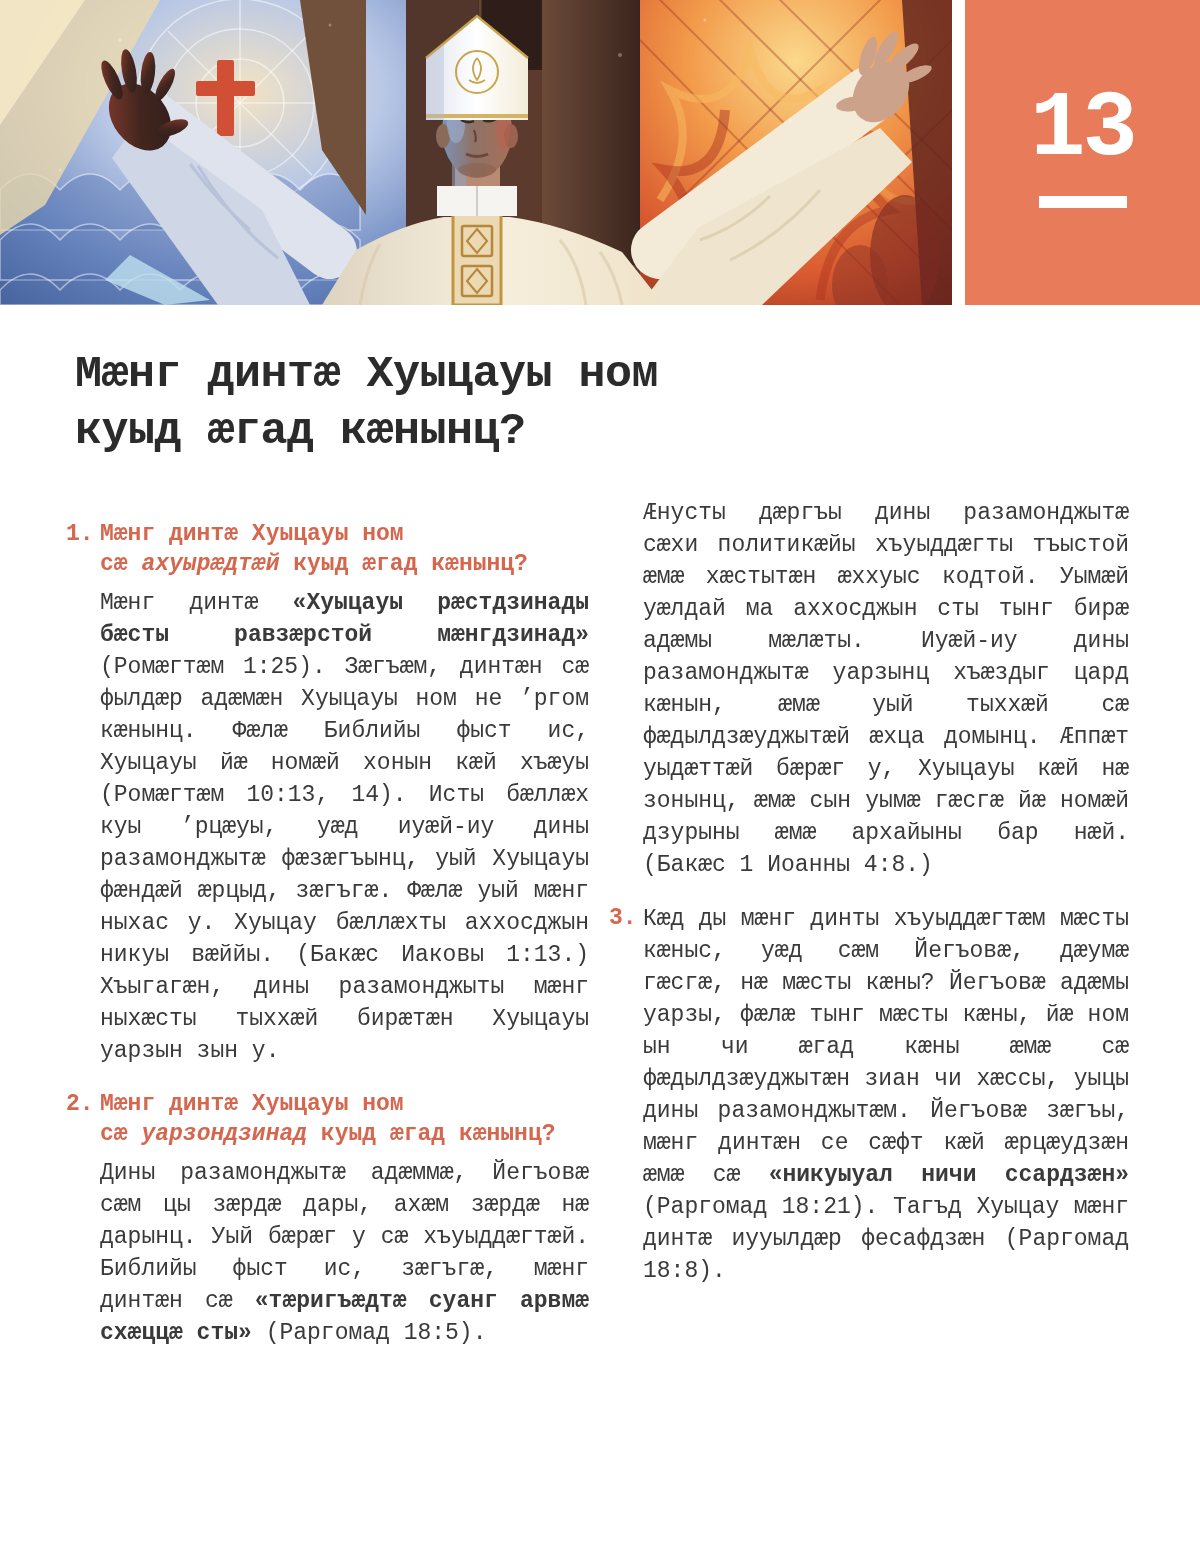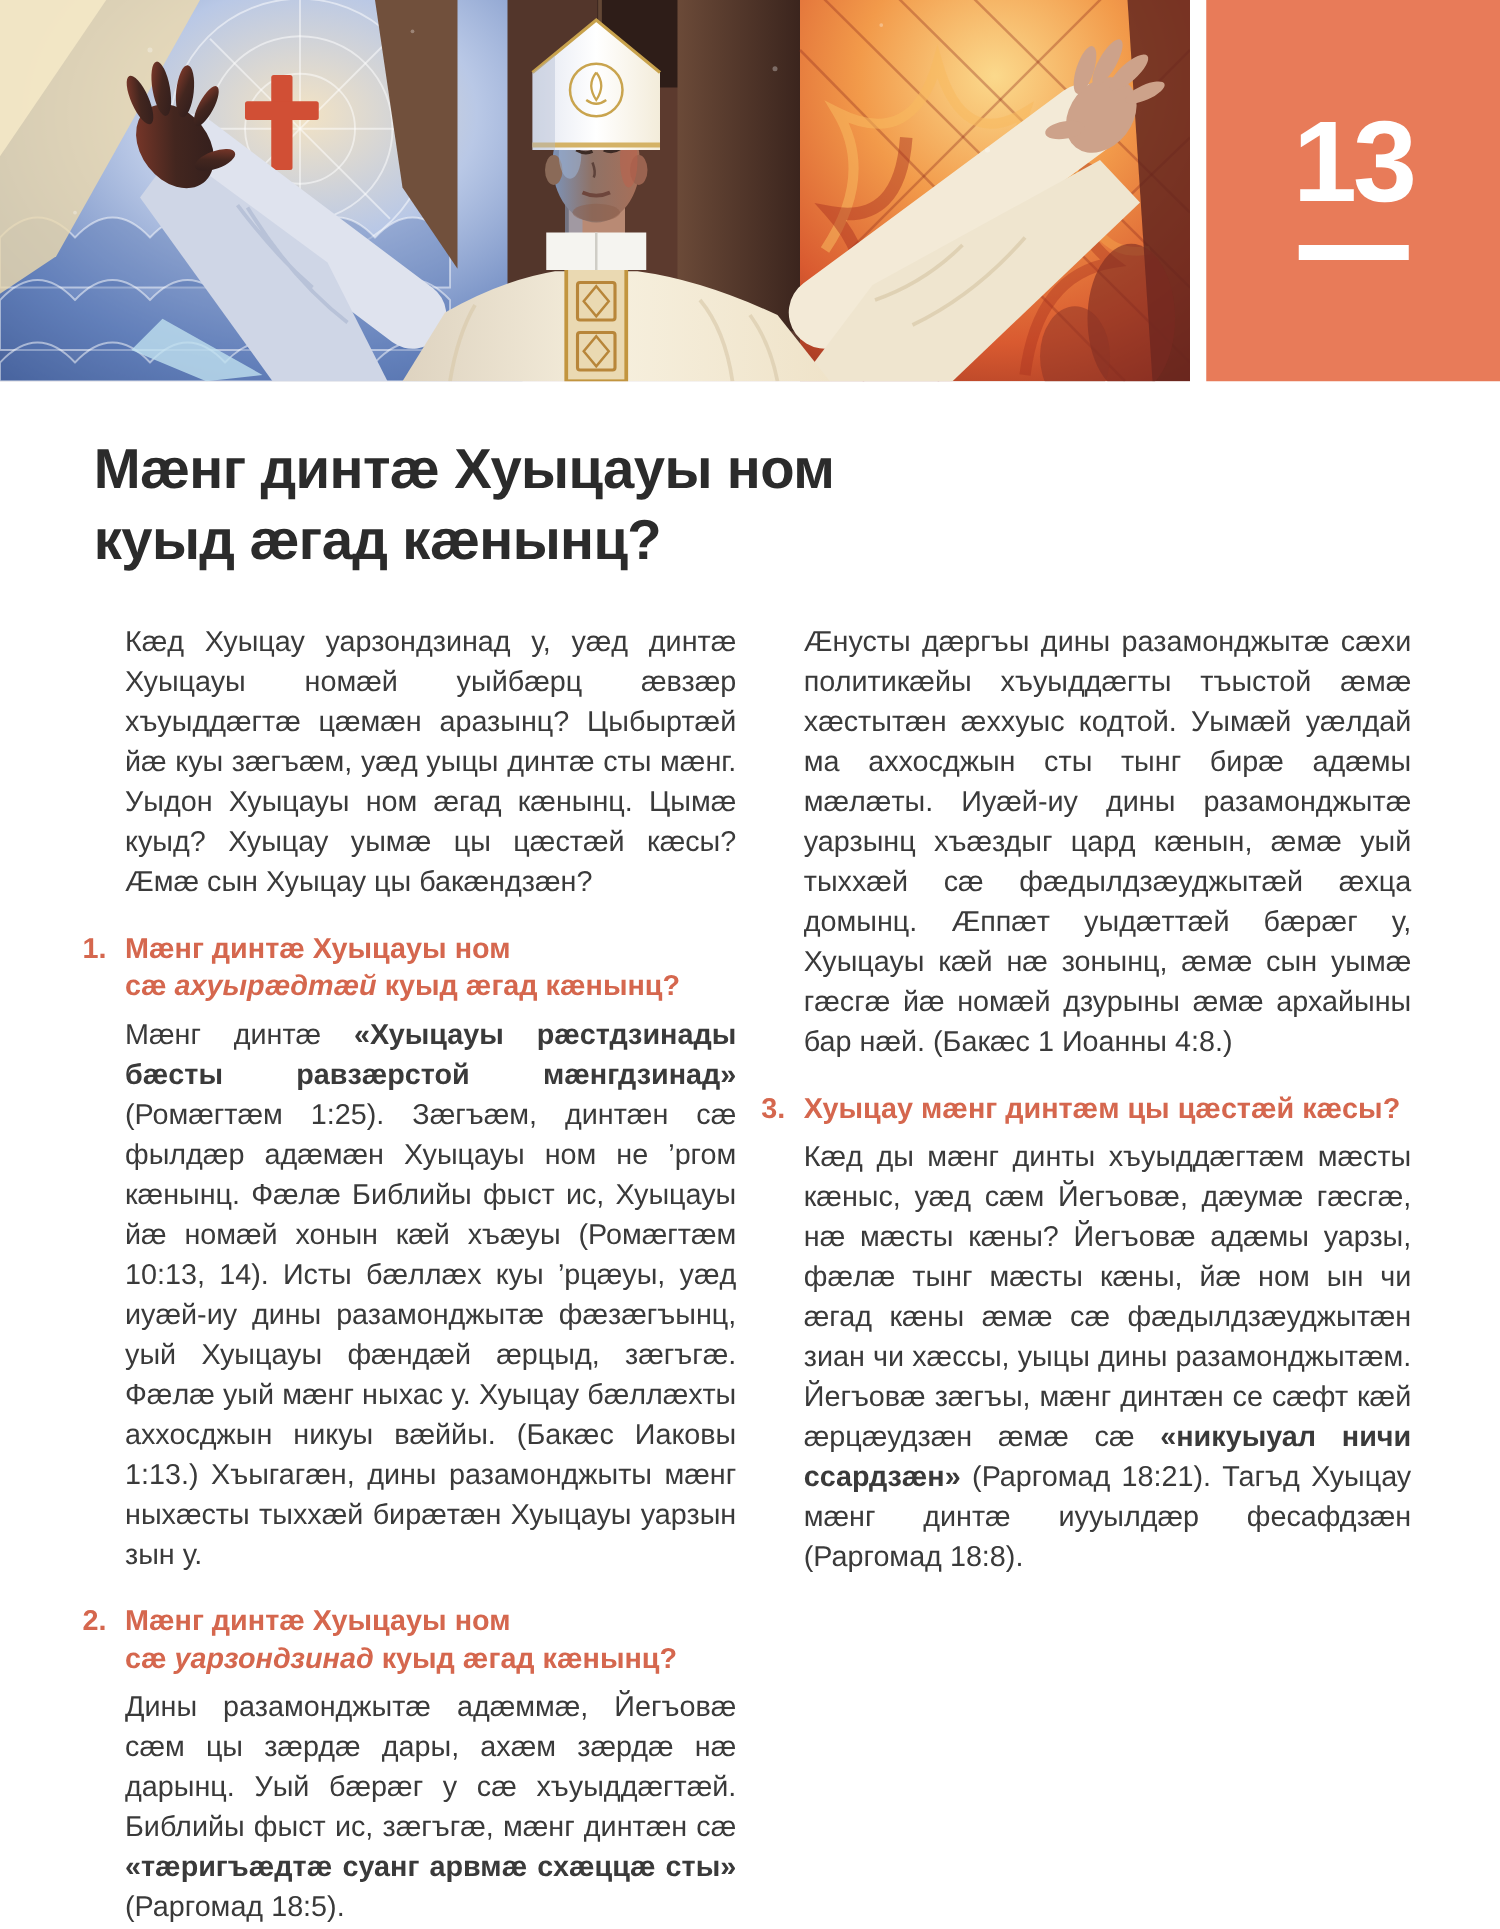--- a/index.html
+++ b/index.html
@@ -1,17 +1,17 @@
 <!DOCTYPE html>
 <html lang="os" style="--accent: #E87B59; --heading: #D5674E;"><head>
 <meta charset="utf-8">
 <style>
   html,body{margin:0;padding:0;background:#ffffff;}
   .page{position:relative;width:1200px;height:1543px;background:#ffffff;overflow:hidden;
-        font-family:Liberation Sans, sans-serif;color:#3a3a3a;}
+        font-family:Liberation Mono, monospace;color:#3a3a3a;}
 
   
   .photo{position:absolute;left:0;top:0;width:952px;height:305px;overflow:hidden;}
   .photo svg{display:block;}
   .badge{position:absolute;left:965px;top:0;width:235px;height:305px;background:var(--accent,#E87B59);}
   .badge-num{margin-top:84px;text-align:center;font-size:92px;font-weight:700;line-height:1;
              letter-spacing:-3px;color:#ffffff;}
   .badge-rule{width:88px;height:12px;background:#ffffff;margin:20px auto 0 auto;}
 
   
@@ -221,25 +221,24 @@
     <div class="badge-num">13</div>
     <div class="badge-rule"></div>
   </div>
 
   <h1 class="title">
     <span class="tl">Мæнг динтæ Хуыцауы ном</span>
     <span class="tl">куыд æгад кæнынц?</span>
   </h1>
 
   <div class="col col-left">
-      <p class="body-para"><span>Кæд Хуыцау уарзондзинад у, уæд динтæ Хуыцауы номæй уыйбæрц æвзæр хъуыддæгтæ цæмæн аразынц? Цыбыртæй йæ куы зæгъæм, уæд уыцы динтæ сты мæнг. Уыдон Хуыцауы ном æгад кæнынц. Цымæ куыд? Хуыцау уымæ цы цæстæй кæсы? Æмæ сын Хуыцау цы бакæндзæн?</span></p>
       <h3 class="sec-heading"><span class="sec-num">1.</span><span>Мæнг динтæ Хуыцауы ном</span><br><span>сæ </span><span class="i">ахуырæдтæй</span><span> куыд æгад кæнынц?</span></h3>
       <p class="body-para"><span>Мæнг динтæ </span><span class="b">«Хуыцауы рæстдзинады бæсты равзæрстой мæнгдзинад»</span><span> (Ромæгтæм 1:25). Зæгъæм, динтæн сæ фылдæр адæмæн Хуыцауы ном не ’ргом кæнынц. Фæлæ Библийы фыст ис, Хуыцауы йæ номæй хонын кæй хъæуы (Ромæгтæм 10:13, 14). Исты бæллæх куы ’рцæуы, уæд иуæй-иу дины разамонджытæ фæзæгъынц, уый Хуыцауы фæндæй æрцыд, зæгъгæ. Фæлæ уый мæнг ныхас у. Хуыцау бæллæхты аххосджын никуы вæййы. (Бакæс Иаковы 1:13.) Хъыгагæн, дины разамонджыты мæнг ныхæсты тыххæй бирæтæн Хуыцауы уарзын зын у.</span></p>
       <h3 class="sec-heading"><span class="sec-num">2.</span><span>Мæнг динтæ Хуыцауы ном</span><br><span>сæ </span><span class="i">уарзондзинад</span><span> куыд æгад кæнынц?</span></h3>
       <p class="body-para"><span>Дины разамонджытæ адæммæ, Йегъовæ сæм цы зæрдæ дары, ахæм зæрдæ нæ дарынц. Уый бæрæг у сæ хъуыддæгтæй. Библийы фыст ис, зæгъгæ, мæнг динтæн сæ </span><span class="b">«тæригъæдтæ суанг арвмæ схæццæ сты»</span><span> (Раргомад 18:5).</span></p>
     </div>
   <div class="col col-right">
       <p class="body-para"><span>Æнусты дæргъы дины разамонджытæ сæхи политикæйы хъуыддæгты тъыстой æмæ хæстытæн æххуыс кодтой. Уымæй уæлдай ма аххосджын сты тынг бирæ адæмы мæлæты. Иуæй-иу дины разамонджытæ уарзынц хъæздыг цард кæнын, æмæ уый тыххæй сæ фæдылдзæуджытæй æхца домынц. Æппæт уыдæттæй бæрæг у, Хуыцауы кæй нæ зонынц, æмæ сын уымæ гæсгæ йæ номæй дзурыны æмæ архайыны бар нæй. (Бакæс 1 Иоанны 4:8.)</span></p>
-      <h3 class="sec-heading"><span class="sec-num">3.</span><span>Хуыцау мæнг динтæм цы цæстæй кæсы?</span></h3>
+      <h3 class="sec-heading"><span class="sec-num">3.</span></h3>
       <p class="body-para"><span>Кæд ды мæнг динты хъуыддæгтæм мæсты кæныс, уæд сæм Йегъовæ, дæумæ гæсгæ, нæ мæсты кæны? Йегъовæ адæмы уарзы, фæлæ тынг мæсты кæны, йæ ном ын чи æгад кæны æмæ сæ фæдылдзæуджытæн зиан чи хæссы, уыцы дины разамонджытæм. Йегъовæ зæгъы, мæнг динтæн се сæфт кæй æрцæудзæн æмæ сæ </span><span class="b">«никуыуал ничи ссардзæн»</span><span> (Раргомад 18:21). Тагъд Хуыцау мæнг динтæ иууылдæр фесафдзæн (Раргомад 18:8).</span></p>
     </div>
 
 </div>
 
 </body></html>

